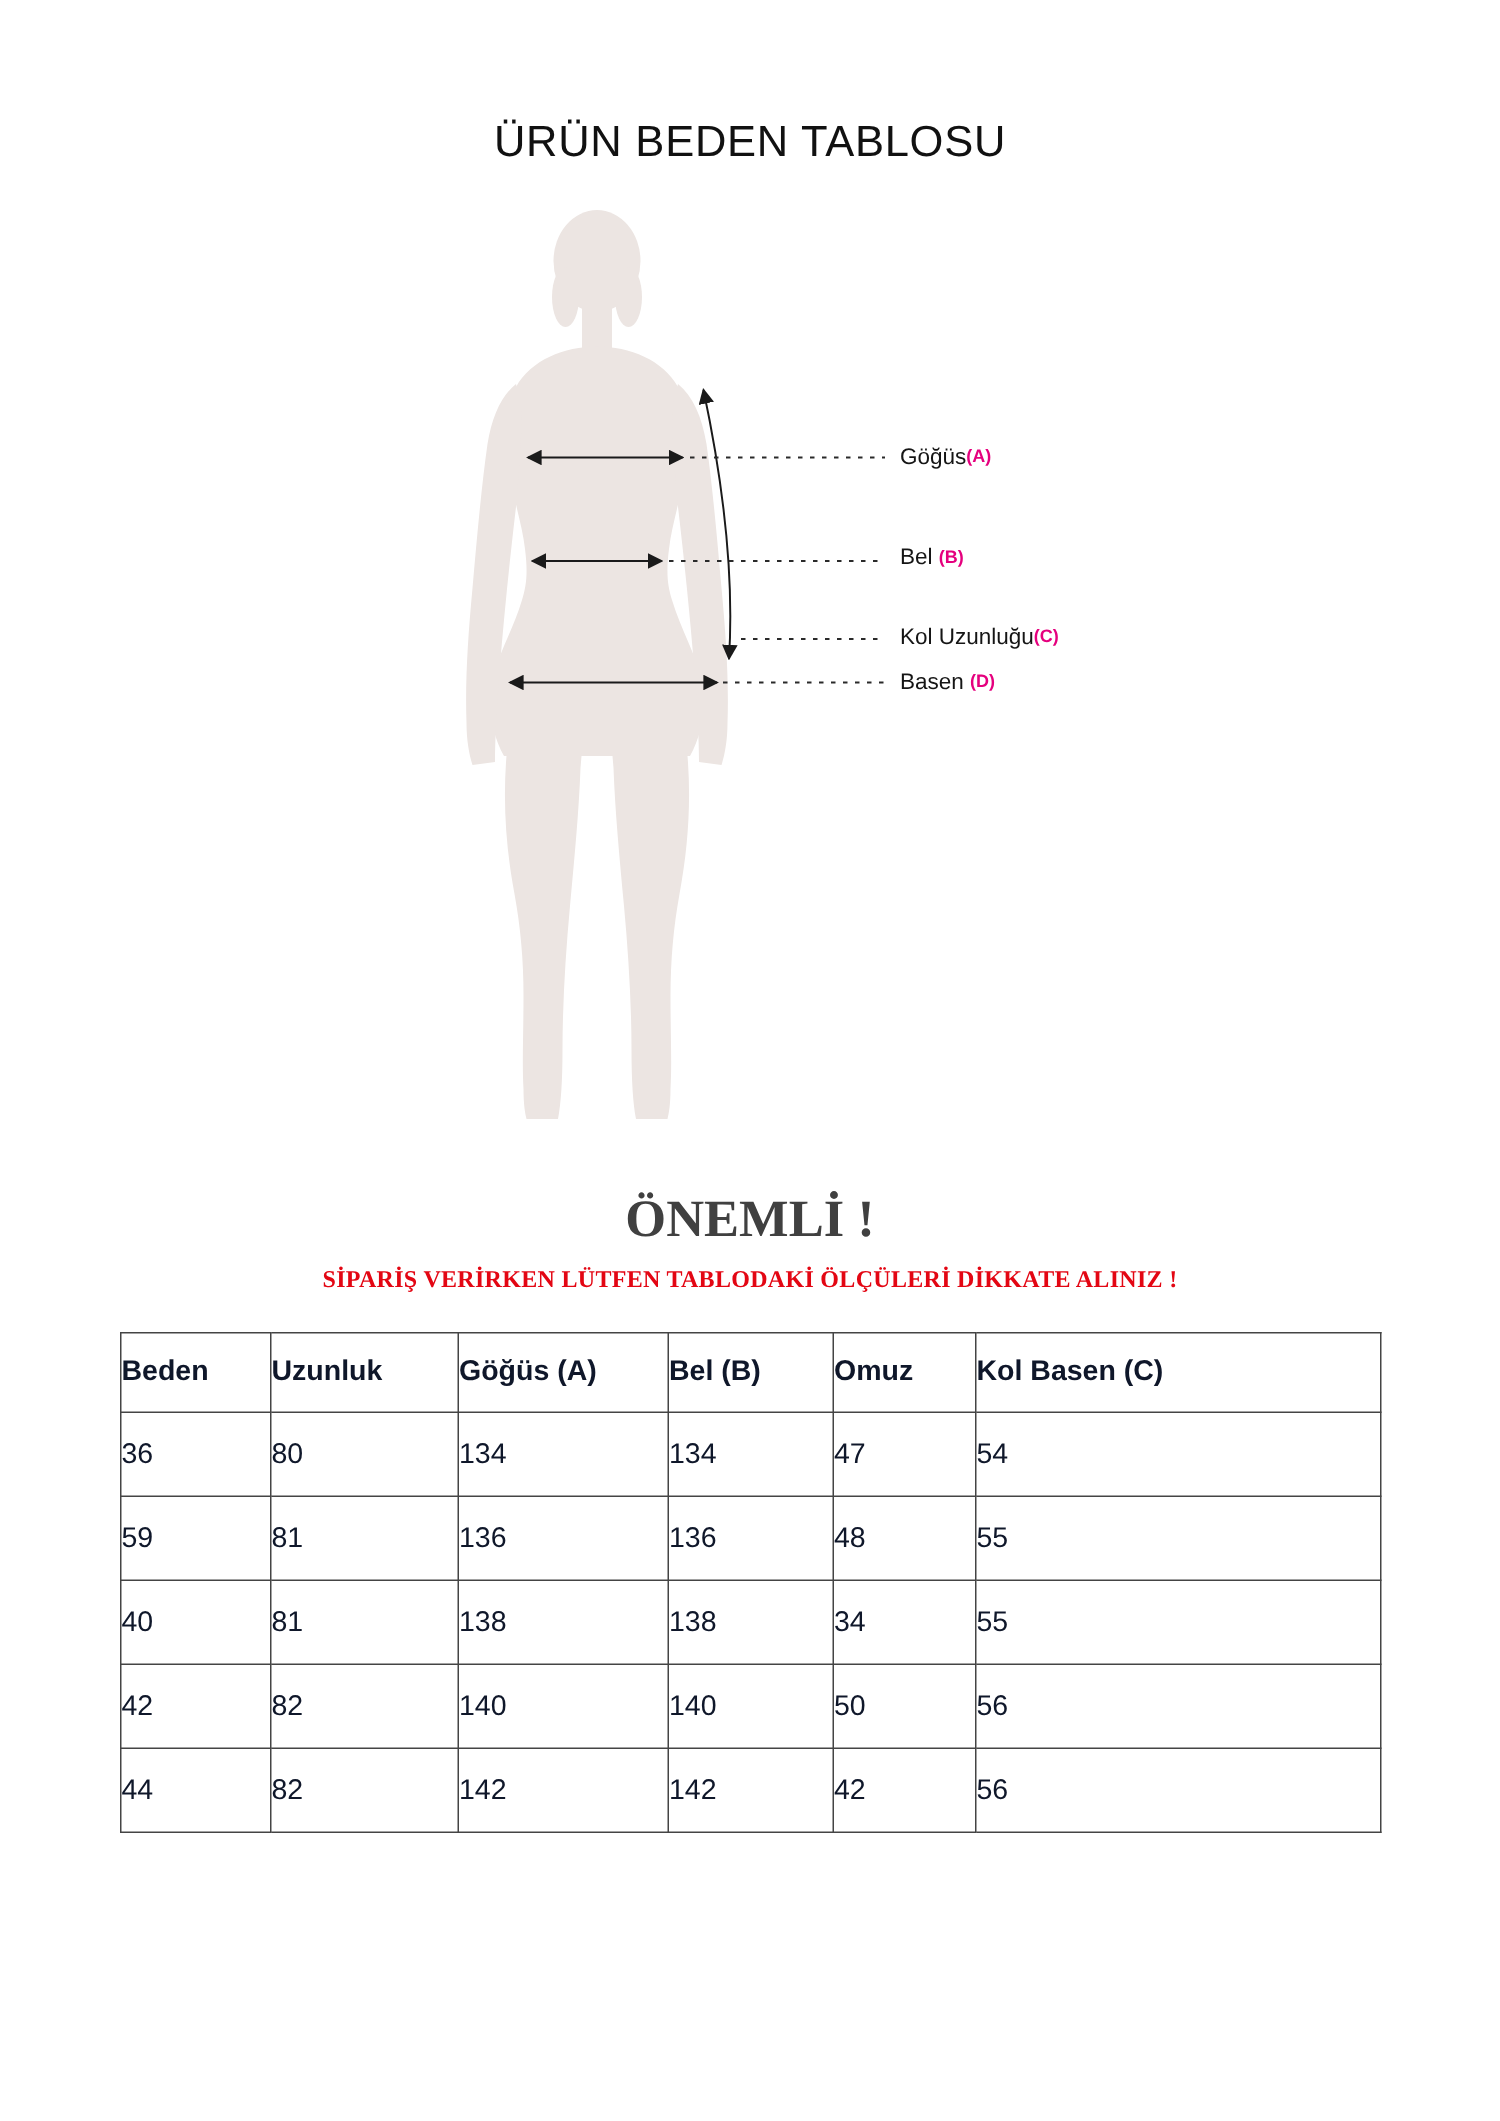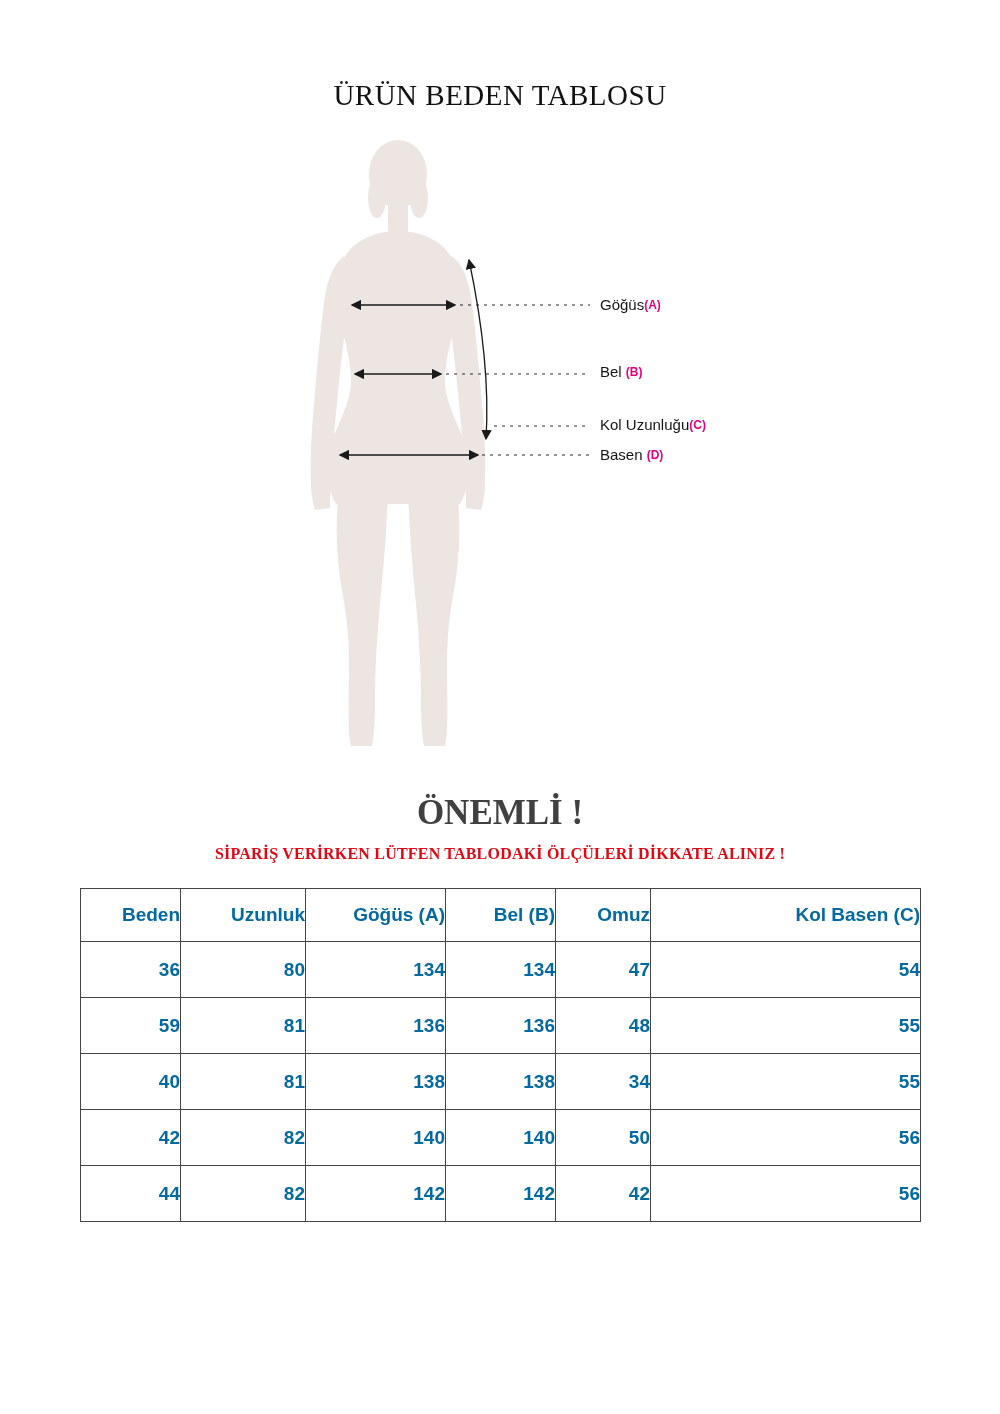--- a/index.html
+++ b/index.html
@@ -4,21 +4,21 @@
 <style>
   * { margin:0; padding:0; box-sizing:border-box; }
   html,body { background:#ffffff; }
   body { font-family:"Liberation Sans", sans-serif; }
   .page {
     position:relative; width:1000px; height:1414px;
     background:#ffffff; overflow:hidden; margin:0 auto;
   }
   .title {
     position:absolute; top:79px; left:0; width:100%;
-    text-align:center; font-family:Liberation Serif, serif;
+    text-align:center; font-family:Liberation Sans, sans-serif;
     font-size:29px; font-weight:400; letter-spacing:0.5px; color:#111;
   }
   .diagram-svg { position:absolute; left:280px; top:136px; }
   .measure-label {
     position:absolute; left:600px; font-size:15px; color:#151515;
     white-space:nowrap; line-height:18px;text-align:center;
   }
   .measure-label .code {
     color:#e5007e; font-size:12px; font-weight:bold;
     position:relative; top:-1px;
@@ -31,25 +31,25 @@
   .heading-warning {
     position:absolute; top:845px; left:0; width:100%; text-align:center;
     font-family:"Liberation Serif", serif; font-weight:bold;
     font-size:16px; color:#e30613; letter-spacing:0.2px;
   }
   table.size {
     position:absolute; left:80px; top:888px; width:840px;
     border-collapse:collapse; table-layout:fixed;
   }
   table.size th, table.size td {
-    border:1px solid #444; text-align:right; vertical-align:middle;
-    color:#0369a1; font-family:"Liberation Sans", sans-serif;margin-left:44px;
+    border:1px solid #444; text-align:left; vertical-align:middle;
+    color:#0f172a; font-family:"Liberation Sans", sans-serif;margin-left:44px;
   }
   table.size th { font-weight:bold; font-size:19px; height:53px; }
-  table.size td { font-weight:bold; font-size:19px; height:56px;padding-left:22px; }
+  table.size td { font-weight:normal; font-size:19px; height:56px; }
 </style>
 </head>
 <body>
 
 <div class="page">
 
   <div class="title">ÜRÜN BEDEN TABLOSU</div>
 
   <svg class="diagram-svg" width="330" height="615" viewBox="0 0 330 615">
     <defs>

